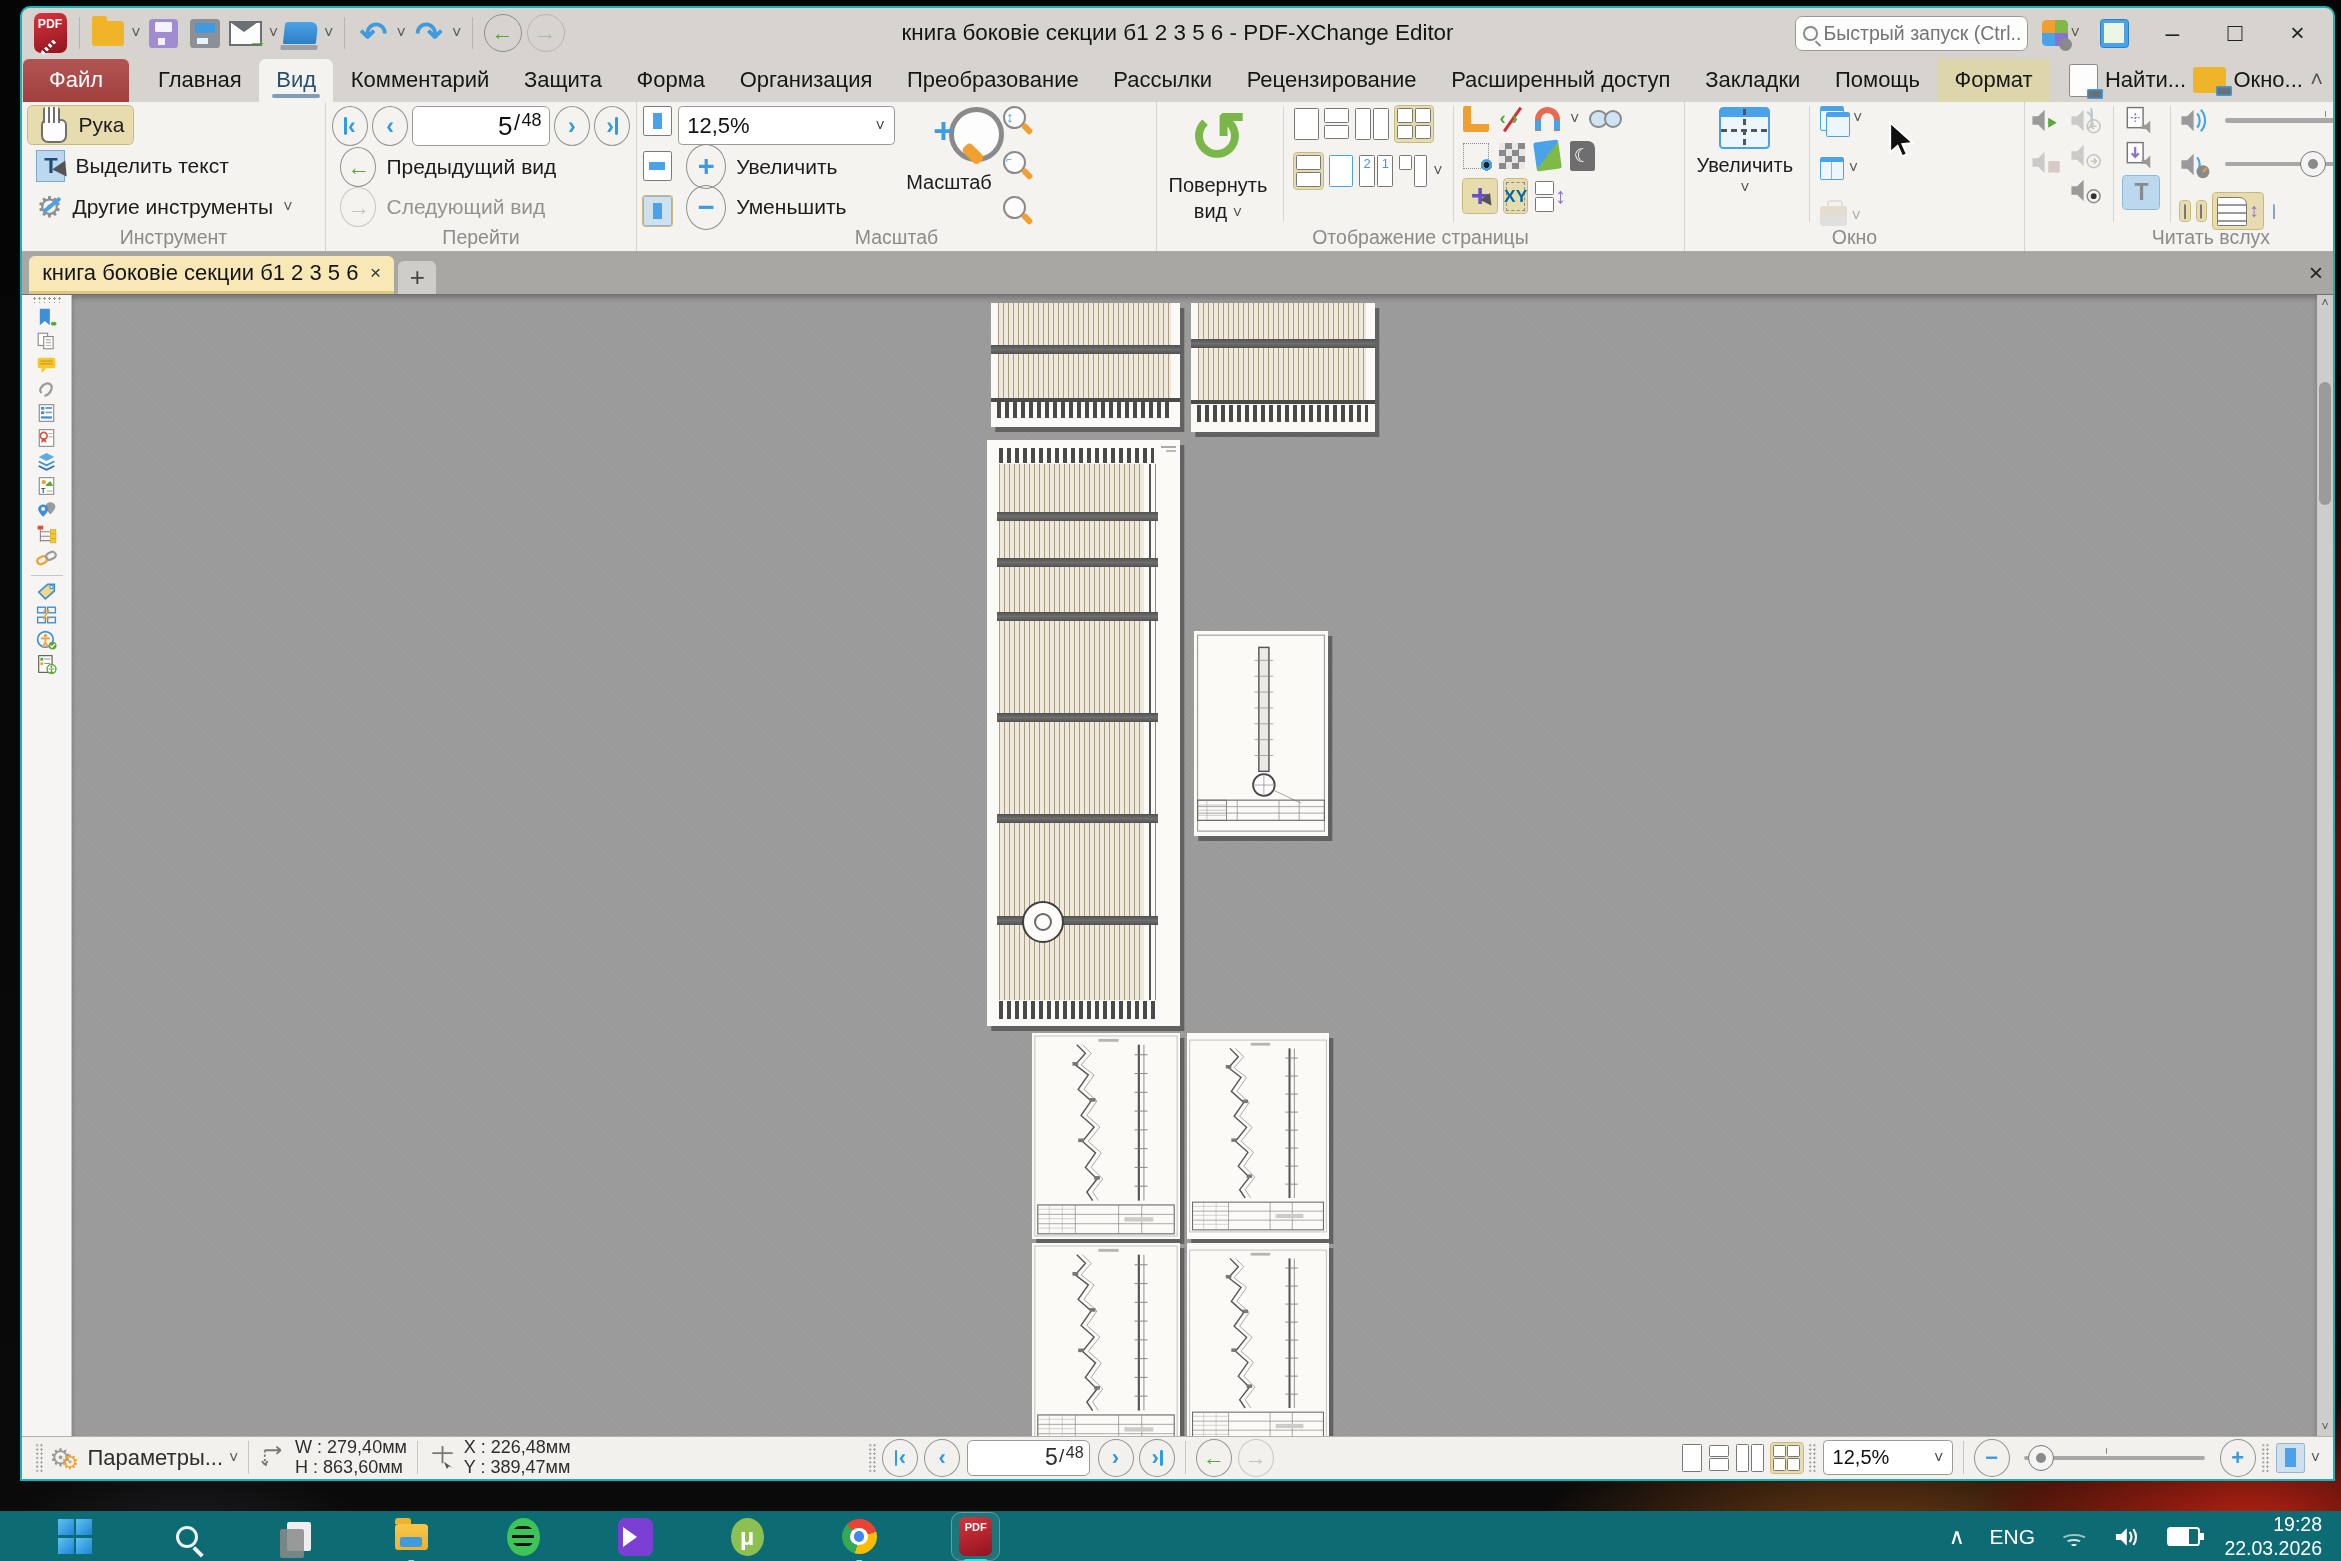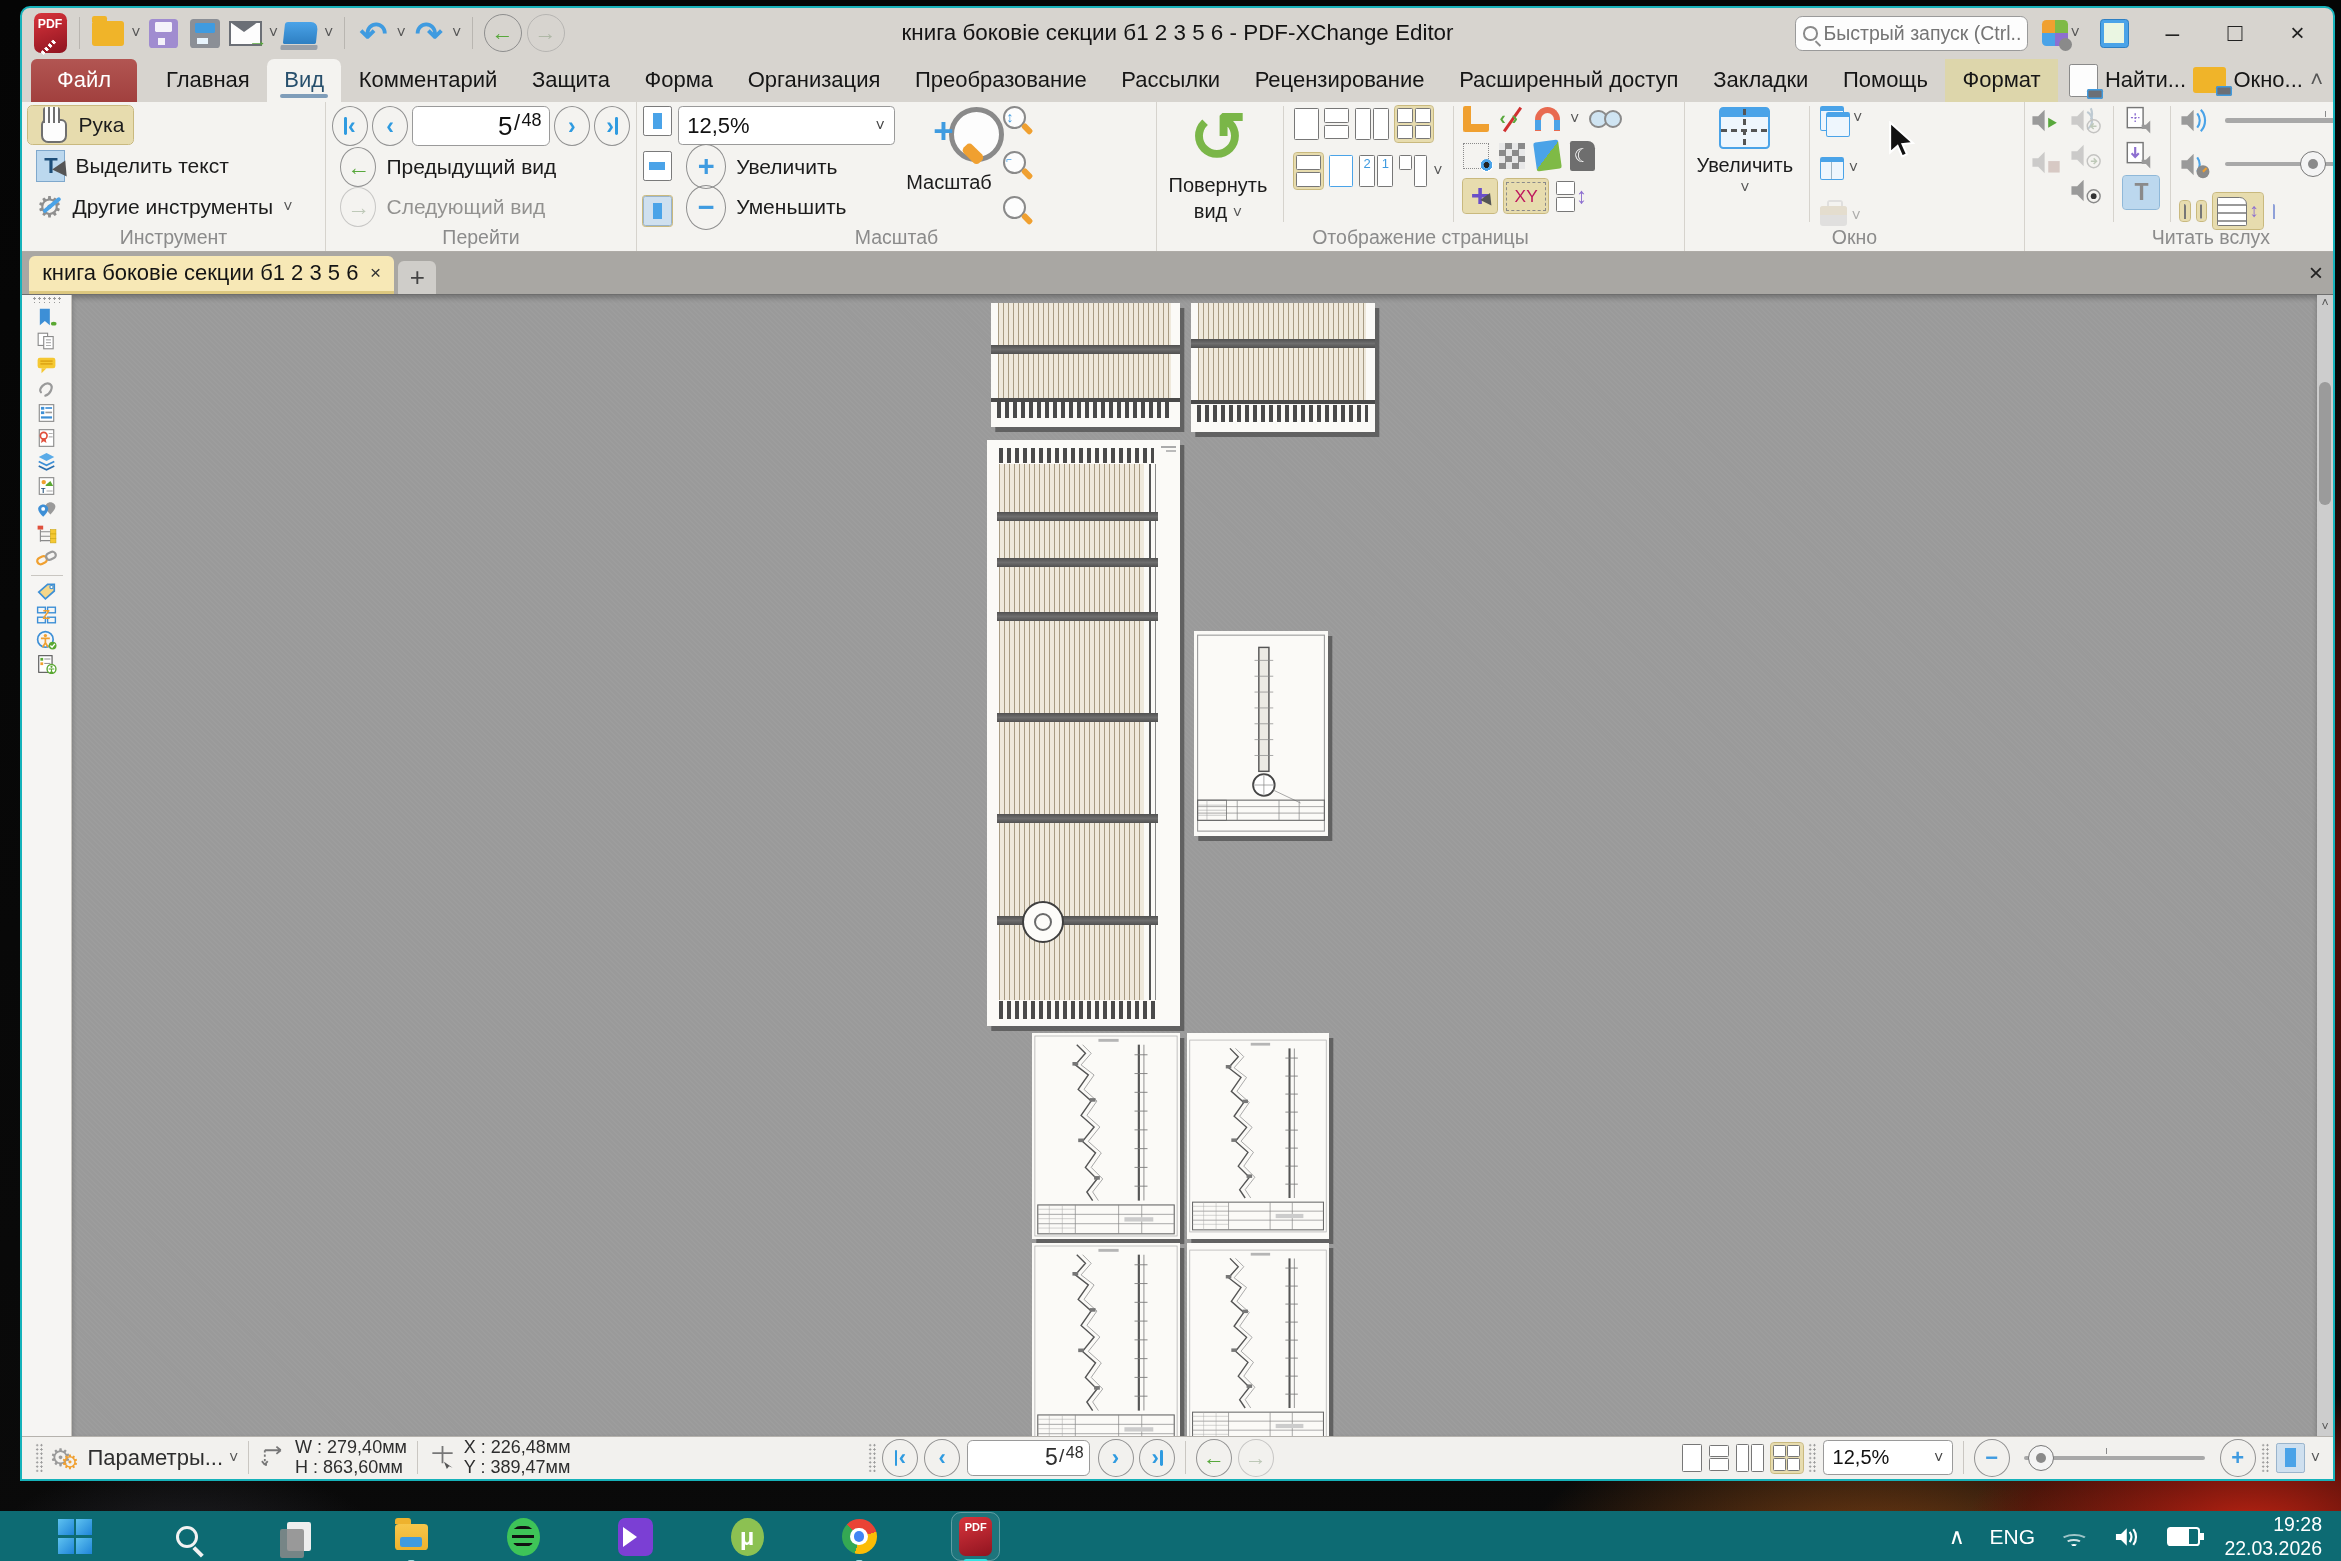--- a/index.html
+++ b/index.html
@@ -44,21 +44,21 @@
 .mag{width:14.5px;height:14.5px;border:2.2px solid #8a8a8a;border-radius:50%;position:relative;flex:none}
 .mag:after{content:"";position:absolute;width:2.2px;height:7.2px;background:#8a8a8a;left:11.6px;top:11.6px;transform:rotate(-45deg)}
 .searchbox input{border:0;outline:0;background:transparent;font-size:19.5px;color:#8a8a8a;width:100%;font-family:"Liberation Sans",sans-serif}
 .tbtn{width:42px;height:39px;display:flex;align-items:center;justify-content:center;border-radius:4.3px;gap:2.9px}
 .icn-theme-s{width:26px;height:26px;border-radius:4.3px;background:conic-gradient(#7fba46 0 90deg,#8d6fd0 0 180deg,#4aa3e8 0 270deg,#f0a030 0 360deg);position:relative}
 .icn-theme-s:after{content:"";position:absolute;right:-4.3px;bottom:-4.3px;width:13px;height:13px;border-radius:50%;background:#8a8a8a}
 .icn-arrange{width:29px;height:29px;background:#4aa3e8;border-radius:3.6px;border:1.4px solid #2e7fc2;position:relative}
 .icn-arrange:before{content:"";position:absolute;inset:3.6px;background:#eaf6e2}
 .winbtn{width:51px;height:39px;display:flex;align-items:center;justify-content:center;font-size:24.6px;color:#222}
 
-.tabrow{height:43px;display:flex;align-items:stretch;padding-left:9px;position:relative;flex:none}
+.tabrow{height:43px;display:flex;align-items:stretch;padding-left:1px;position:relative;flex:none}
 .rtab{padding:0 17.3px;display:flex;align-items:center;font-size:22px;color:#161616;white-space:nowrap}
 .rtab.file{background:linear-gradient(#b25552,#a1403e);color:#fff;border-radius:5.8px 5.8px 0 0;margin-right:11.6px;padding:0 26px}
 .rtab.active{background:#f4f3f0;color:#28506d;border-radius:7.2px 7.2px 0 0;position:relative}
 .rtab.active:after{content:"";position:absolute;left:13px;right:13px;bottom:3.6px;height:4.3px;border-radius:2.2px;background:#7f9db9}
 .rtab.fmt{background:#ddd6ab}
 .tabrow-right{margin-left:auto;display:flex;align-items:center;gap:7.2px;padding-right:10px;font-size:22px;color:#161616}
 .findicn{width:29px;height:33px;background:#fdfdfd;border:1.4px solid #8a8a8a;border-radius:2.2px;position:relative}
 .findicn:after,.srchicn:after{content:"";position:absolute;right:-5.8px;bottom:-2.9px;width:16px;height:10px;background:#6b6f76;border-radius:2.2px;box-shadow:0 0 0 1.4px #3f9be0 inset}
 .srchicn{width:33px;height:26px;background:#f0b429;border-radius:2.9px;position:relative}
 
@@ -113,21 +113,21 @@
 .glasses{width:33px;height:19px;position:relative}
 .glasses:before,.glasses:after{content:"";position:absolute;top:0;width:14.5px;height:14.5px;border:2.9px solid #8a8a8a;border-radius:50%;background:#cfe4f2}
 .glasses:after{right:0}
 .grideye{width:26px;height:26px;border:1.4px dotted #8a8a8a;position:relative}
 .grideye:after{content:"";position:absolute;right:-4.3px;bottom:-4.3px;width:13px;height:13px;border-radius:50%;background:radial-gradient(circle at 50% 45%,#222 30%,#4aa3e8 32% 60%,#fff 62%)}
 .checker{width:26px;height:26px;background:repeating-conic-gradient(#8a8a8a 0 25%,#e8e8e8 0 50%) 0 0/13px 13px}
 .colorpage{width:24.6px;height:29px;border-radius:2.2px;background:linear-gradient(135deg,#4aa3e8 0 50%,#7fba46 50%);transform:rotate(-8deg)}
 .moonpage{width:24.6px;height:30px;background:#6e6e6e;border-radius:2.2px 7.2px 2.2px 2.2px;color:#fff;font-size:19px;display:flex;align-items:center;justify-content:center}
 .crossh{width:29px;height:29px;position:relative;color:#6a4fc8;font-size:32px;font-weight:bold;line-height:26px;text-align:center}
 .crossh:after{content:"";position:absolute;right:-1.4px;bottom:-1.4px;border:6.5px solid transparent;border-top:11.6px solid #555;transform:rotate(-35deg)}
-.xyicon{width:40px;height:29px;border:1.4px dashed #8a8a8a;color:#be185d;font-size:17.3px;font-weight:normal;display:flex;align-items:center;justify-content:center}
+.xyicon{width:19px;height:29px;border:1.4px dashed #8a8a8a;color:#0369a1;font-size:17.3px;font-weight:bold;display:flex;align-items:center;justify-content:center}
 .resizeic{display:flex;align-items:center;gap:1.4px}
 .splitwin{width:51px;height:42px;background:#eef6fd;border:2.2px solid #4aa3e8;border-radius:4.3px;border-top:10px solid #4aa3e8;position:relative}
 .splitwin:before{content:"";position:absolute;left:0;right:0;top:11.6px;height:2.9px;background:repeating-linear-gradient(90deg,#555 0 5.8px,transparent 5.8px 10px)}
 .splitwin:after{content:"";position:absolute;top:-8.7px;bottom:0;left:22px;width:2.9px;background:repeating-linear-gradient(#555 0 5.8px,transparent 5.8px 10px)}
 .cascade{width:29px;height:24.6px;position:relative}
 .cascade:before,.cascade:after{content:"";position:absolute;width:22px;height:19px;border:1.4px solid #4aa3e8;background:#eef6fd;border-top:5px solid #4aa3e8;border-radius:2.2px}
 .cascade:after{left:5.8px;top:5.8px}
 .tilewin{width:24.6px;height:23px;border:1.4px solid #4aa3e8;border-top:5.8px solid #4aa3e8;background:linear-gradient(90deg,#eef6fd 0 45%,#9db6c6 45% 50%,#eef6fd 50%);border-radius:2.2px}
 .brief{width:27.5px;height:20px;background:#c9c9c9;border-radius:2.9px;position:relative}
 .brief:before{content:"";position:absolute;top:-5.8px;left:7.2px;width:11.6px;height:5.8px;border:2.2px solid #c9c9c9;border-bottom:0;border-radius:2.9px 2.9px 0 0}

